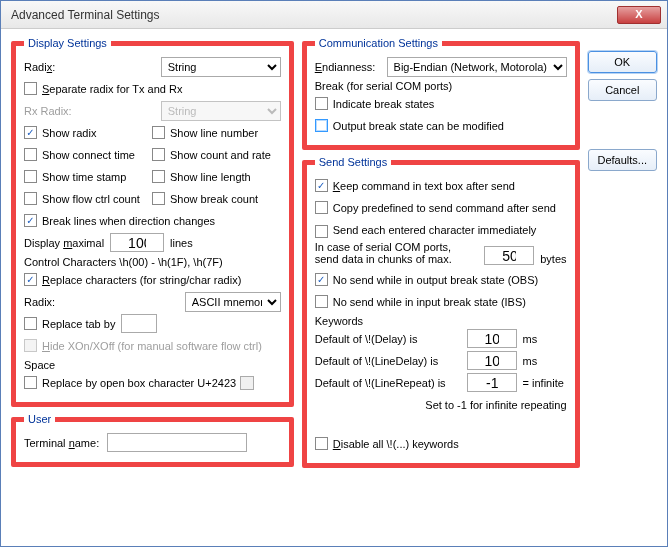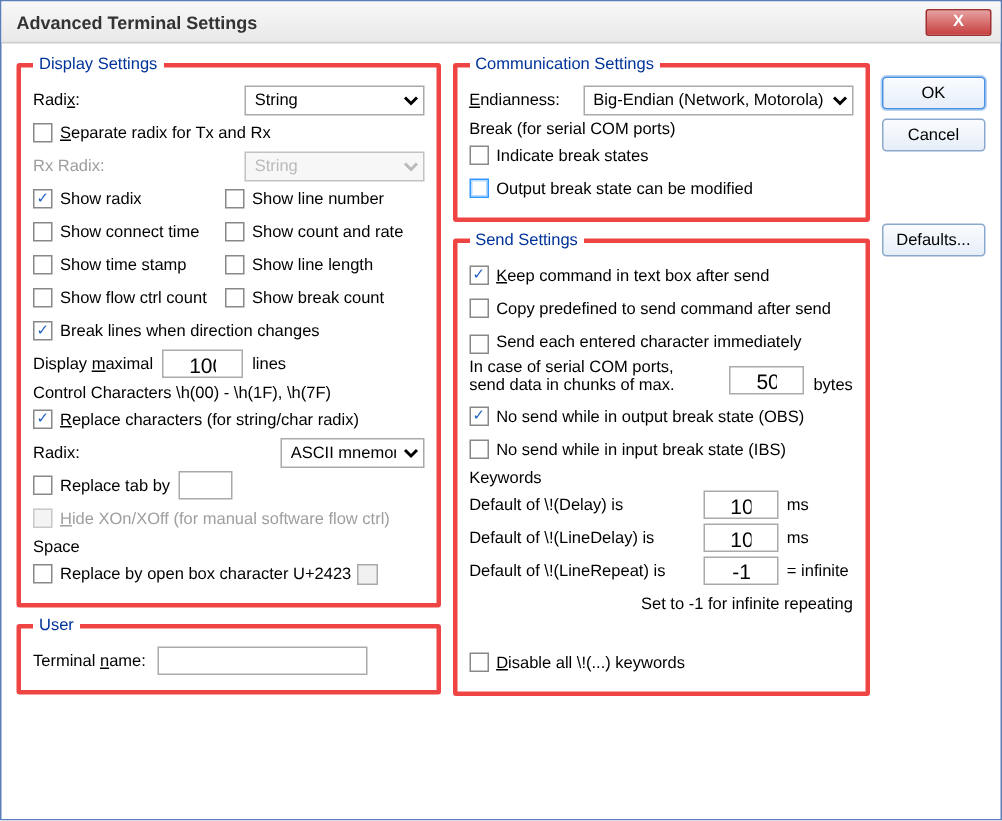--- a/index.html
+++ b/index.html
@@ -1,26 +1,26 @@
 <!DOCTYPE html>
 <html><head>
 <meta charset="utf-8">
 <style>
 * { box-sizing: border-box; font-family: "Segoe UI", Tahoma, sans-serif; font-size: 11px; }
 body { margin: 0; background: #fff; width: 668px; height: 547px; overflow: hidden; }
 .window { width: 668px; height: 547px; border: 1px solid #5a7fb8; background: #fff; display: flex; flex-direction: column; }
 .titlebar { height: 28px; background: linear-gradient(#f8f8f8, #e8e8e8); border-bottom: 1px solid #ccc; display: flex; align-items: center; padding: 0 6px; }
-.title { flex: 1; color: #333; font-size: 12px; padding-left: 4px; font-weight: bold; }
+.title { flex: 1; color: #333; font-size: 12px; padding-left: 4px; }
 .close-btn { width: 44px; height: 18px; background: linear-gradient(#e6a0a0, #c84040); border: 1px solid #a03030; border-radius: 2px; color: #fff; text-align: center; line-height: 15px; font-weight: bold; font-size: 11px; cursor: pointer; }
 .body { flex: 1; padding: 8px 10px; display: flex; gap: 8px; }
 .col { display: flex; flex-direction: column; }
 .col1 { width: 285px; }
 .col2 { width: 280px; }
 .col3 { width: 70px; display: flex; flex-direction: column; gap: 6px; align-items: stretch; padding-top: 14px; }
-fieldset { border: 3px solid #ef4444; border-radius: 2px; margin: 0 0 6px 0; padding: 6px 8px 8px 8px; }
+fieldset { border: 5px solid #ef4444; border-radius: 2px; margin: 0 0 6px 0; padding: 6px 8px 8px 8px; }
 legend { color: #003399; padding: 0 4px; }
 .row { display: flex; align-items: center; min-height: 21px; margin: 1px 0; }
 .lbl { color: #000; }
 .lbl.dis { color: #9e9e9e; }
 .u { text-decoration: underline; }
 select { height: 20px; border: 1px solid #aaa; background: #fff; font-size: 11px; padding: 0 2px; }
 select.dis { color: #9e9e9e; background: #f4f4f4; }
 input[type=text] { height: 19px; border: 1px solid #aaa; padding: 0 17px; font-size: 14px; text-align: right; }
 input.txt-l { text-align: left; }
 .cb { width: 13px; height: 13px; border: 1px solid #888; background: #fff; display: inline-flex; align-items: center; justify-content: center; margin-right: 5px; flex-shrink: 0; }

